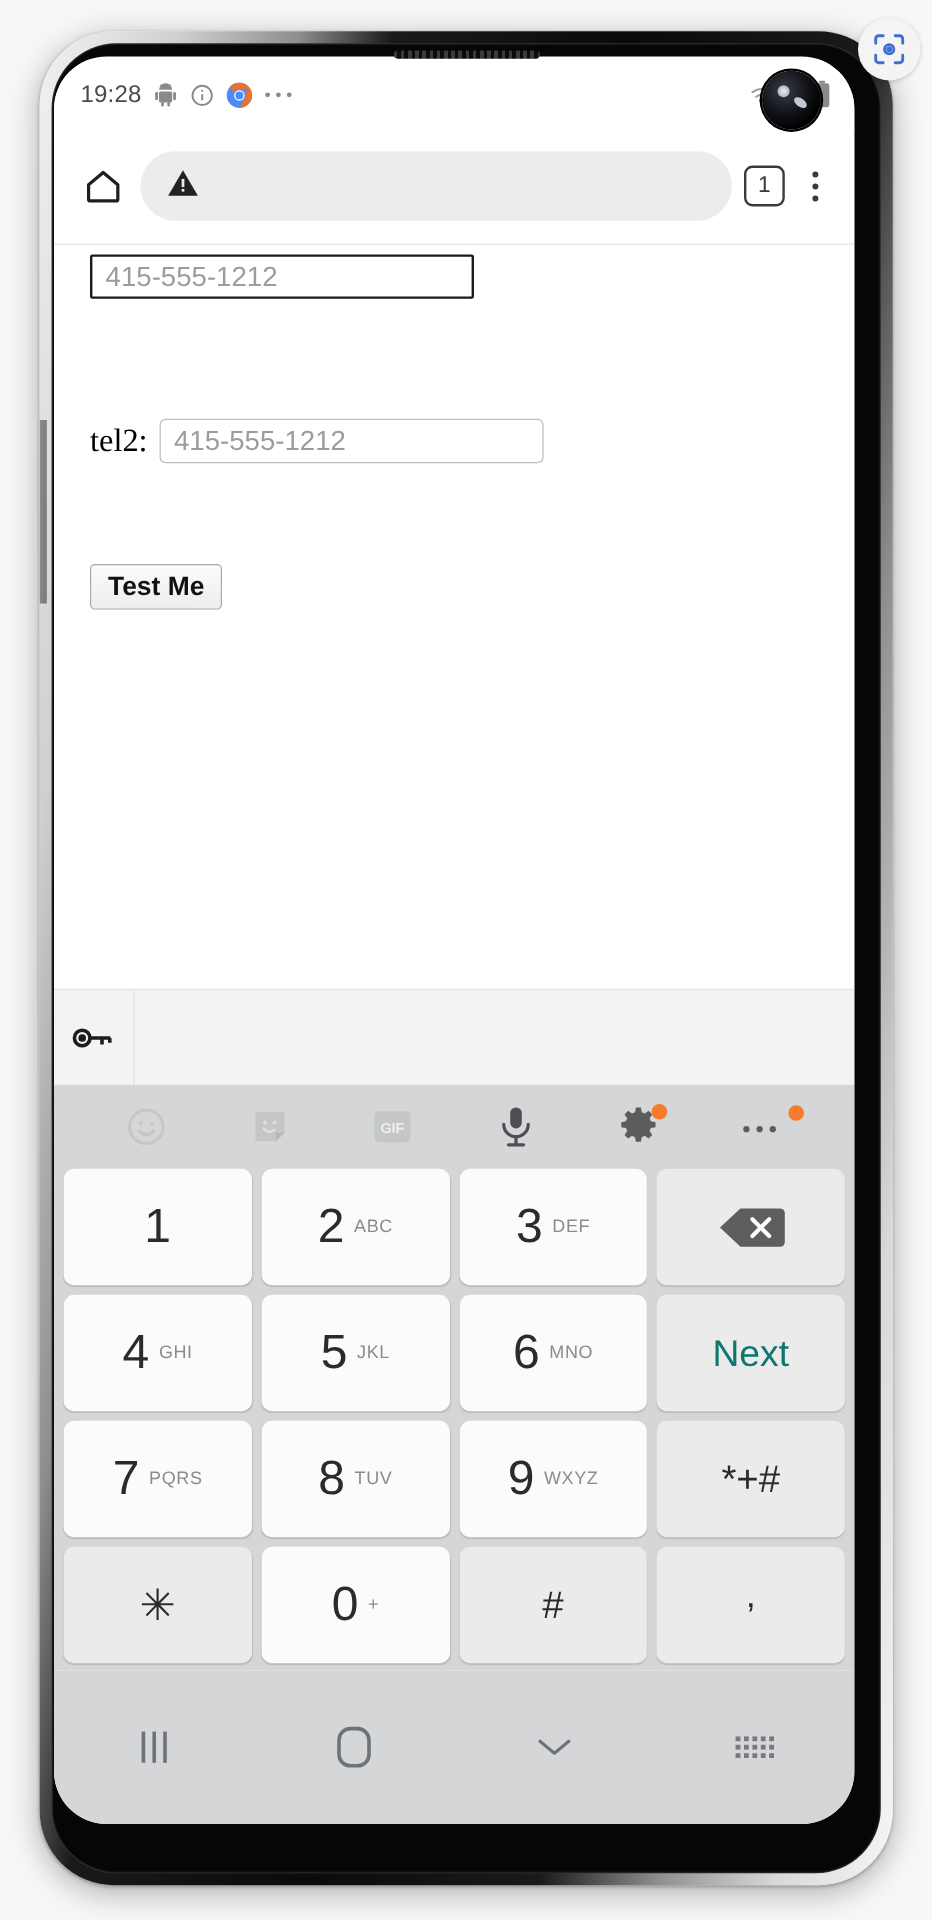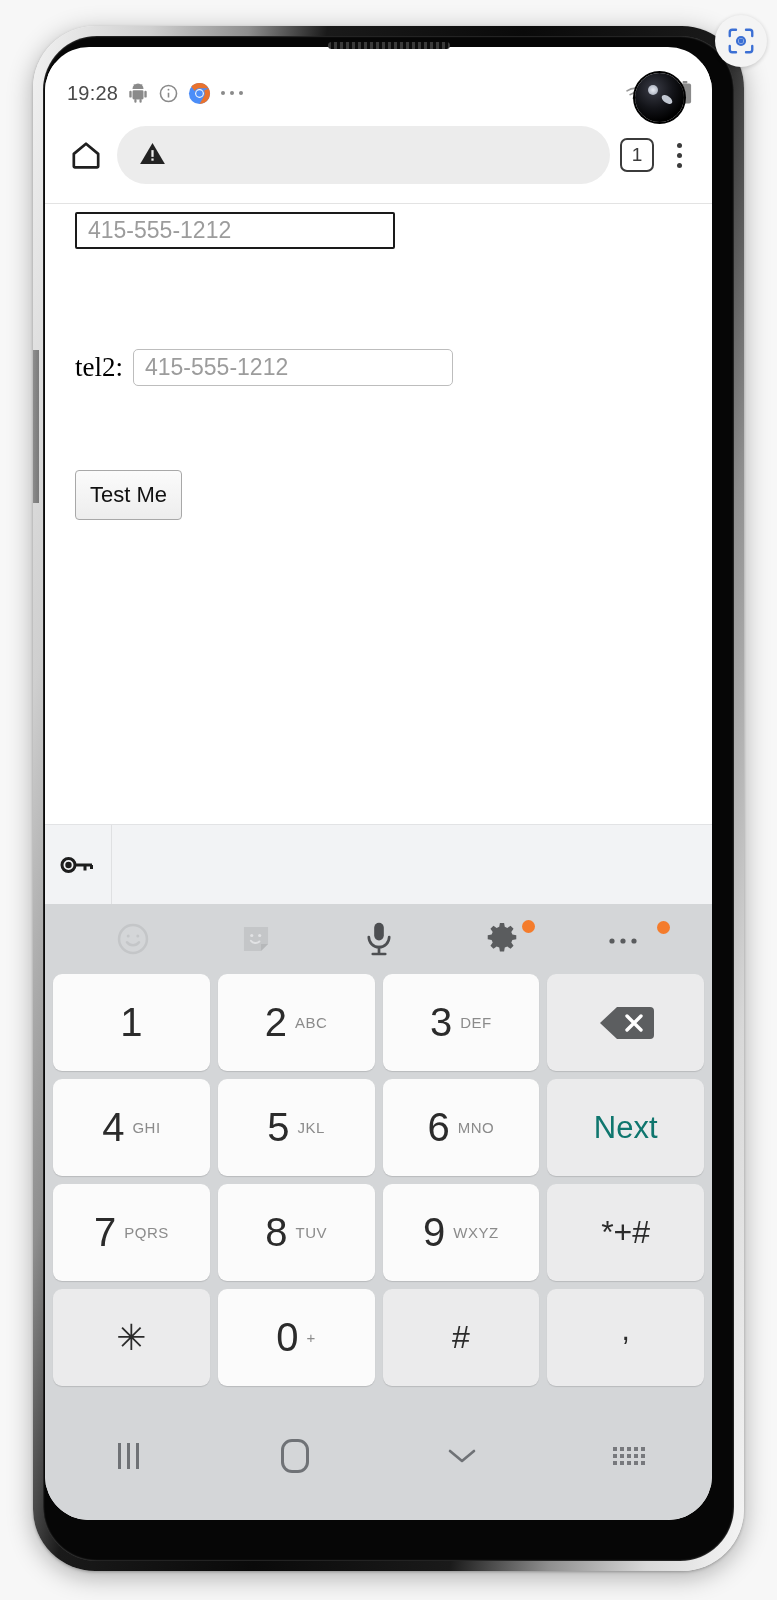--- a/index.html
+++ b/index.html
@@ -44,21 +44,21 @@
     background: repeating-linear-gradient(90deg,#3a3a3a 0 3px,#0c0c0c 3px 6px);
     z-index: 60;
   }
   #btn-vol   { left: 14px;  top: 232px; width: 7px; height: 196px; }
   #btn-power { left: 14px;  top: 502px; width: 7px; height: 128px; }
   #btn-right { right: 13px; top: 287px; width: 6px; height: 153px;
                background: linear-gradient(90deg,#4a4a4a,#2a2a2a); opacity:.55; }
 
   
   #status-bar {
-    position: absolute; left: 0; top: 16px; width: 667px; height: 60px;
+    position: absolute; left: 0; top: 2px; width: 667px; height: 60px;
     display: flex; align-items: center; padding: 0 20px 0 22px;
     background: #fff; z-index: 20;
   }
   #status-left { display: flex; align-items: center; gap: 9px; }
   #clock { font-size: 20px; color: #4a4a4a; letter-spacing: .2px; }
   .sb-ico { display: inline-flex; align-items: center; justify-content: center; }
   #status-right { margin-left: auto; display: flex; align-items: flex-end; gap: 4px; padding-bottom: 2px; }
   #camera-hole {
     position: absolute; right: 28px; top: 10px;
     width: 49px; height: 49px; border-radius: 50%;
@@ -119,24 +119,24 @@
     margin-top: 8px; width: 320px; height: 37px;
     border: 2.5px solid #1a1a1a; border-radius: 2px;
   }
   #tel2-row { display: flex; align-items: center; gap: 10px; margin-top: 100px; }
   #tel2-input {
     width: 320px; height: 37px;
     border: 1.5px solid #bdbdbd; border-radius: 5px;
   }
   #test-me-btn {
     margin-top: 84px; display: inline-flex; align-items: center; justify-content: center;
-    height: 50px; padding: 0 14px;
+    height: 38px; padding: 0 14px;
     font-family: "Liberation Sans", sans-serif; font-size: 22px; color: #111;
     background: linear-gradient(180deg,#fbfbfb,#ededed);
-    border: 1.5px solid #a8a8a8; border-radius: 4px;
+    border: 1.5px solid #a8a8a8; border-radius: 4px; font-weight: bold;
   }
 
   
   #autofill-bar {
     position: absolute; left: 0; top: 777px; width: 667px; height: 80px;
     background: #f2f3f5; display: flex; align-items: center;
     border-top: 1px solid #e2e3e5;
   }
   #autofill-key-btn {
     width: 67px; height: 80px; display: flex; align-items: center; justify-content: center;
@@ -349,20 +349,26 @@
         <div class="kb-tool">
           <svg width="34" height="34" viewBox="0 0 24 24">
             <path d="M3.5 3.5h17v12l-5 5h-12z" fill="#c4c6c8"></path>
             <path d="M20.5 15.5h-5v5z" fill="#b6b8ba"></path>
             <circle cx="9" cy="9.5" r="1.1" fill="#e1e2e4"></circle>
             <circle cx="14.6" cy="9.5" r="1.1" fill="#e1e2e4"></circle>
             <path d="M8.4 13.2a4 4 0 0 0 6 .6" stroke="#e1e2e4" stroke-width="1.4" fill="none" stroke-linecap="round"></path>
           </svg>
         </div>
 
+        <div class="kb-tool">
+          <svg width="36" height="30" viewBox="0 0 36 30">
+            <rect x="3" y="2" width="30" height="26" rx="4" fill="#c4c6c8"></rect>
+            <text x="18" y="20" text-anchor="middle" font-family="Liberation Sans, sans-serif" font-size="12" font-weight="bold" fill="#eceeef">GIF</text>
+          </svg>
+        </div>
 
         <div class="kb-tool">
           <svg width="34" height="38" viewBox="0 0 24 26" fill="none" stroke="#4d4f52" stroke-width="1.9" stroke-linecap="round">
             <rect x="8.6" y="1.6" width="6.8" height="12.4" rx="3.4" fill="#4d4f52" stroke="none"></rect>
             <path d="M4.8 11.6a7.2 7.2 0 0 0 14.4 0"></path>
             <path d="M12 18.8v4"></path>
             <path d="M7.6 23.6h8.8"></path>
           </svg>
         </div>
 

